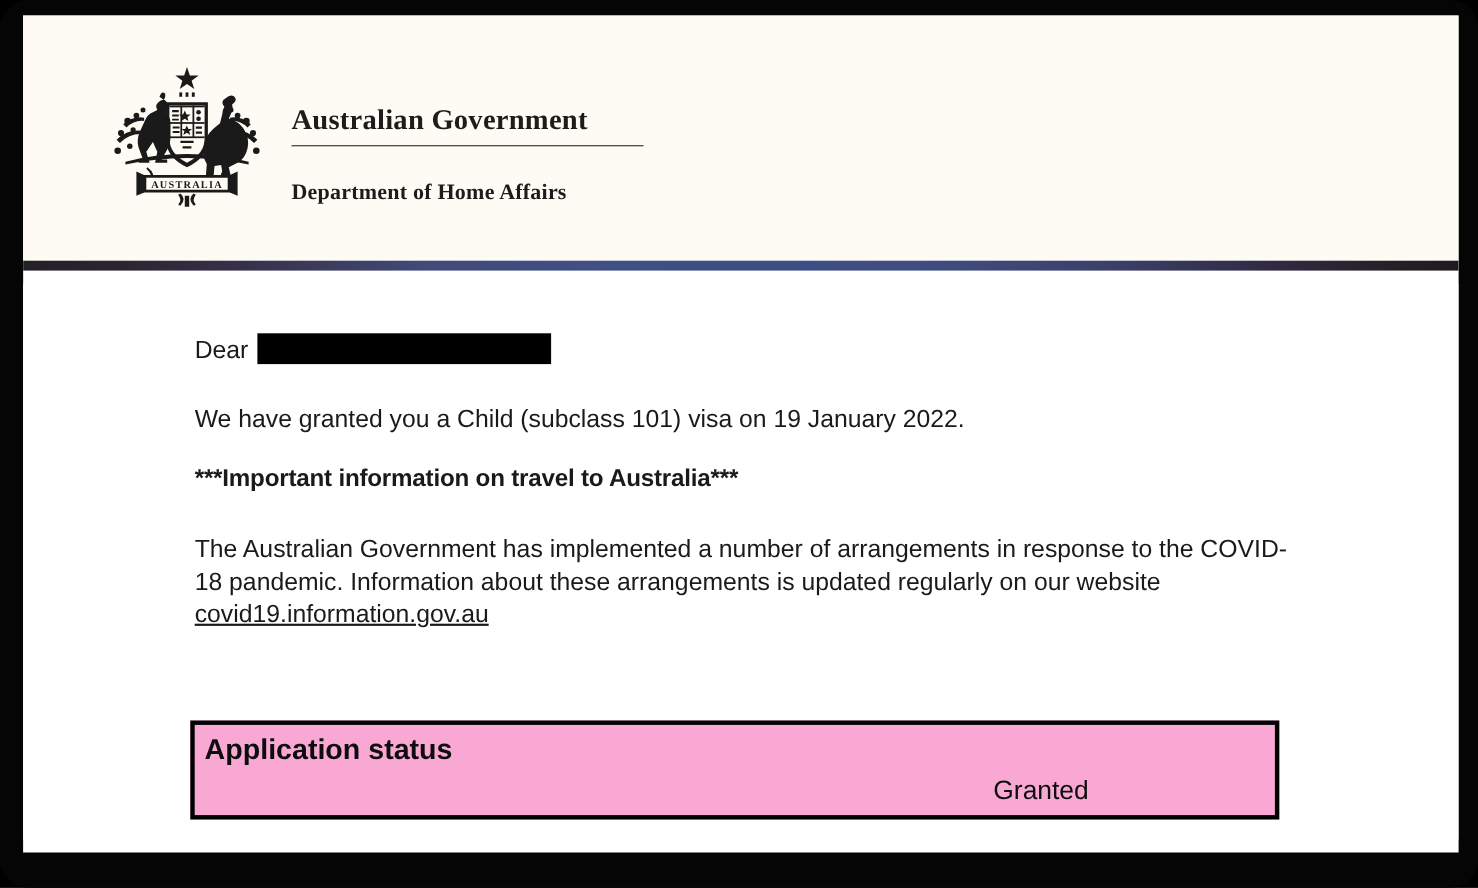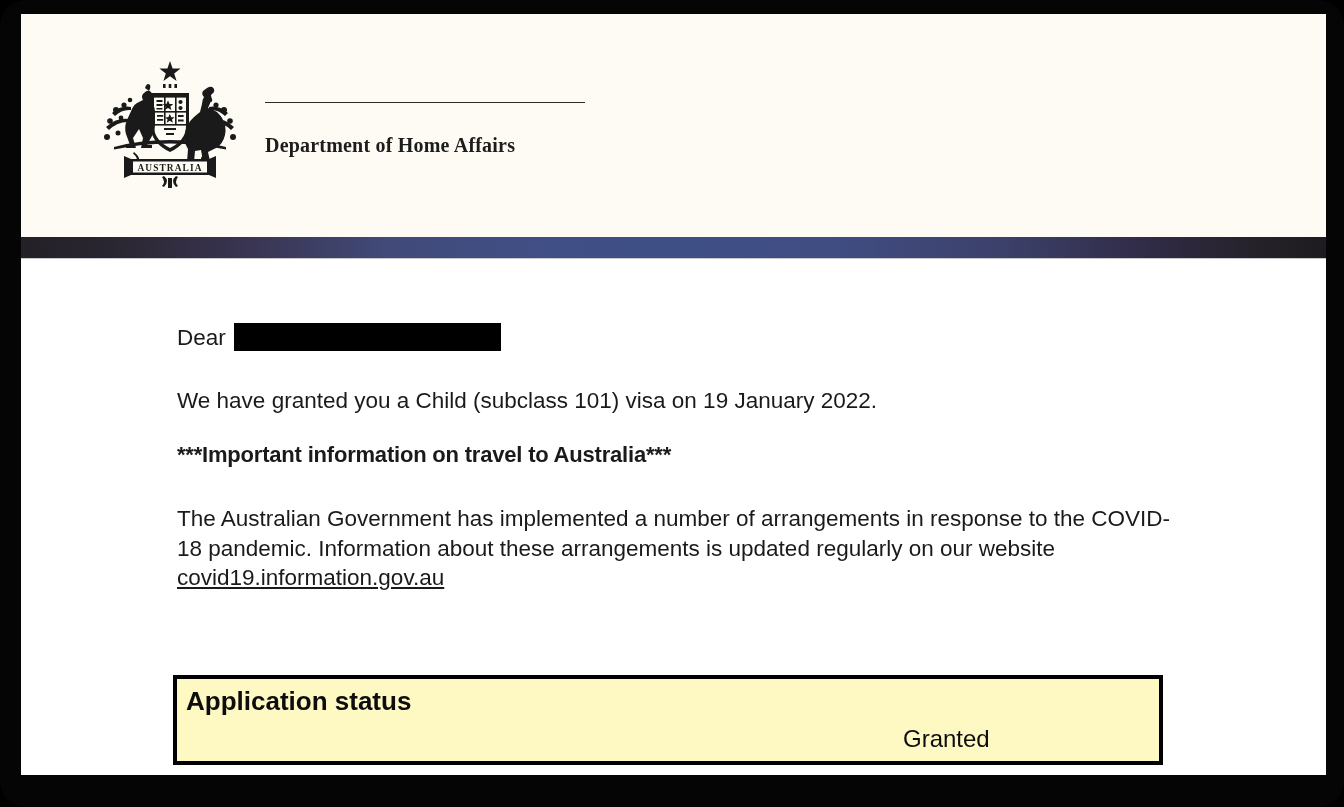--- a/index.html
+++ b/index.html
@@ -100,21 +100,21 @@
       #252128 95%,
       #1d1b20 100%
     );
     box-shadow: 0 1px 0 #c9c9cc;
   }
 
   
   .body {
     position: absolute;
     left: 0;
-    top: 252px;
+    top: 232px;
     width: 1305px;
     height: 517px;
     background: #ffffff;
   }
 
   .txt {
     position: absolute;
     color: #1a1a1a;
     font-family: "Liberation Sans", sans-serif;
     font-size: 22.5px;
@@ -170,21 +170,21 @@
 
   
   .status-box {
     position: absolute;
     left: 152px;
     top: 409px;
     width: 990px;
     height: 90px;
     border: 4px solid #000000;
     box-sizing: border-box;
-    background: #fef9c3;
+    background: #f9a8d4;
   }
   .status-title {
     position: absolute;
     left: 9px;
     top: 5px;
     font-size: 26px;
     font-weight: bold;
     color: #0d0d0d;
     line-height: 34px;
     white-space: nowrap;
@@ -291,20 +291,21 @@
             <path d="M122 101 l-7 3 l0 16 l7 3 l0 -22 z"></path>
 
             <path d="M70 121 q6 5 0 11 l-2 -1 q4 -4 0 -9 z"></path>
             <path d="M82 121 q-6 5 0 11 l2 -1 q-4 -4 0 -9 z"></path>
             <path d="M74 123 h4 v10 h-4 z"></path>
           </g>
         </svg>
       </div>
 
       <div class="wordmark">
+        <div class="wm-line1">Australian Government</div>
         <div class="wm-rule"></div>
         <div class="wm-line2">Department of Home Affairs</div>
       </div>
 
     </div>
 
     <div class="gradient-bar"></div>
 
     <div class="body">
 

